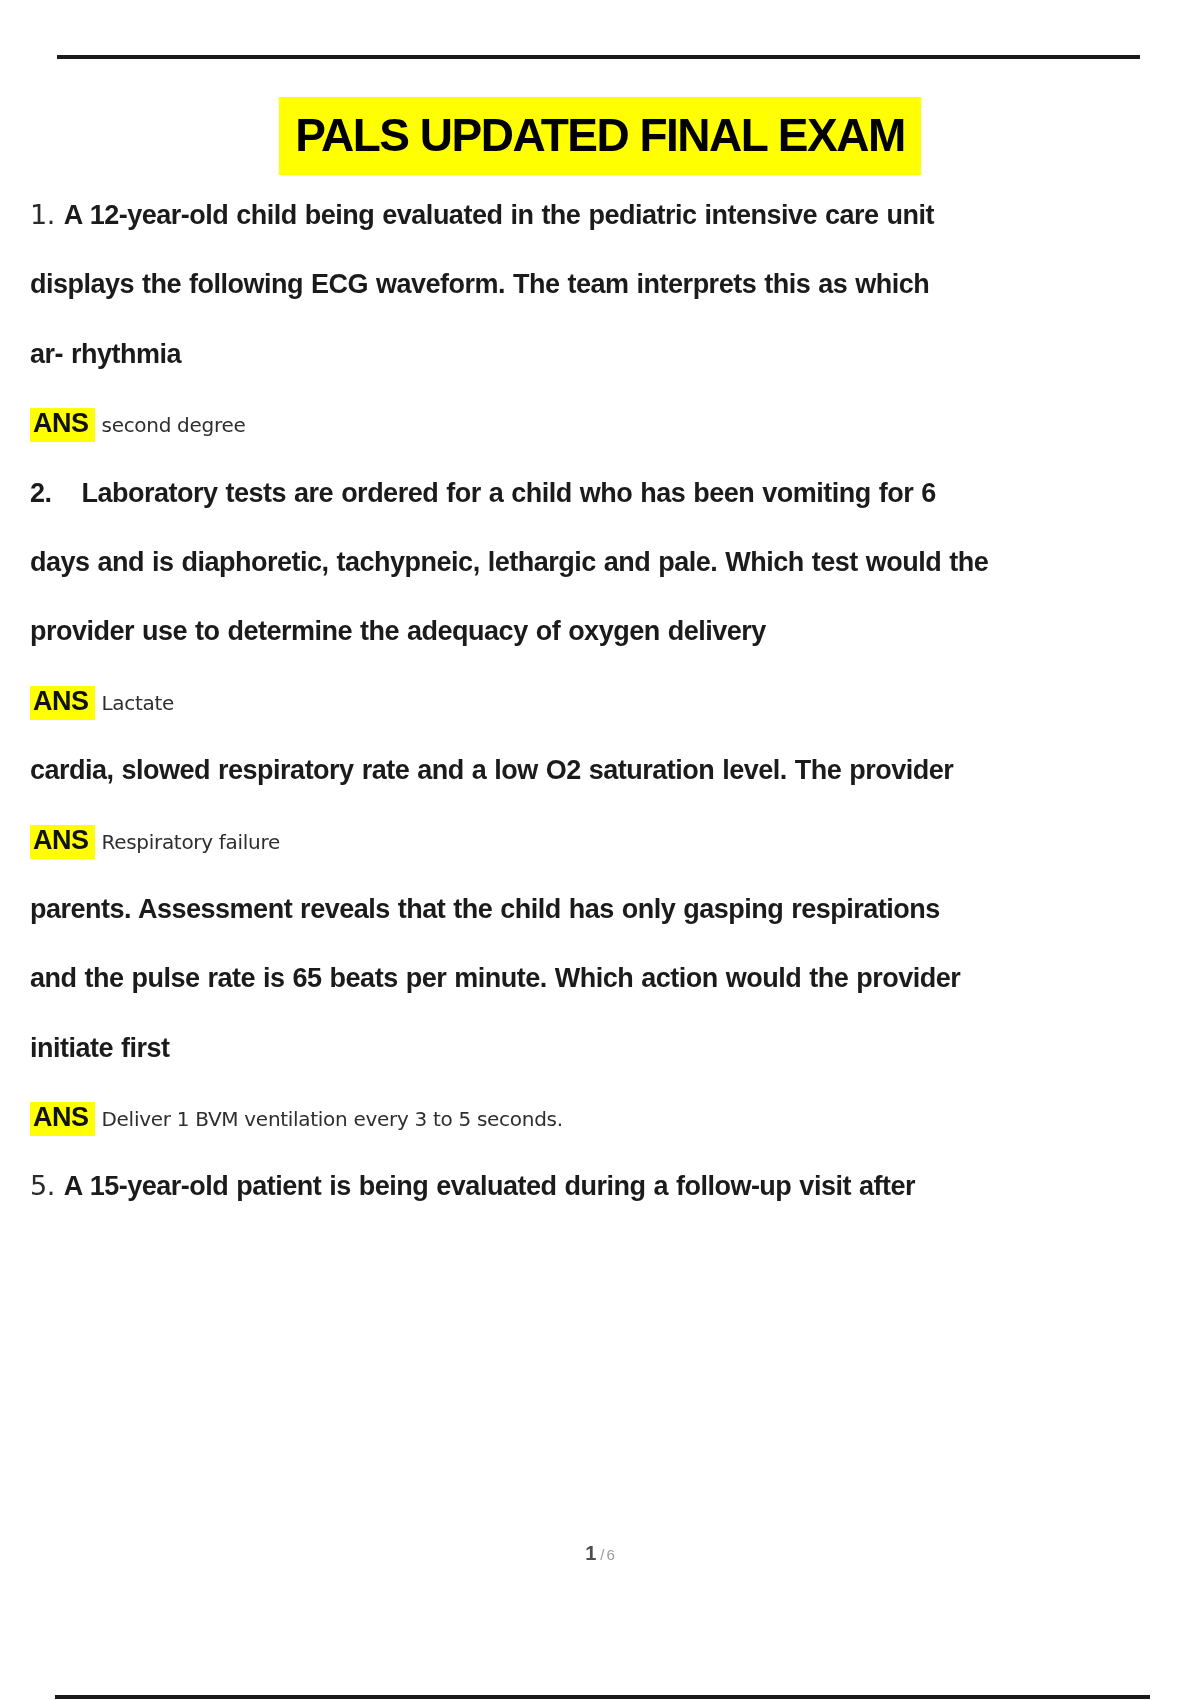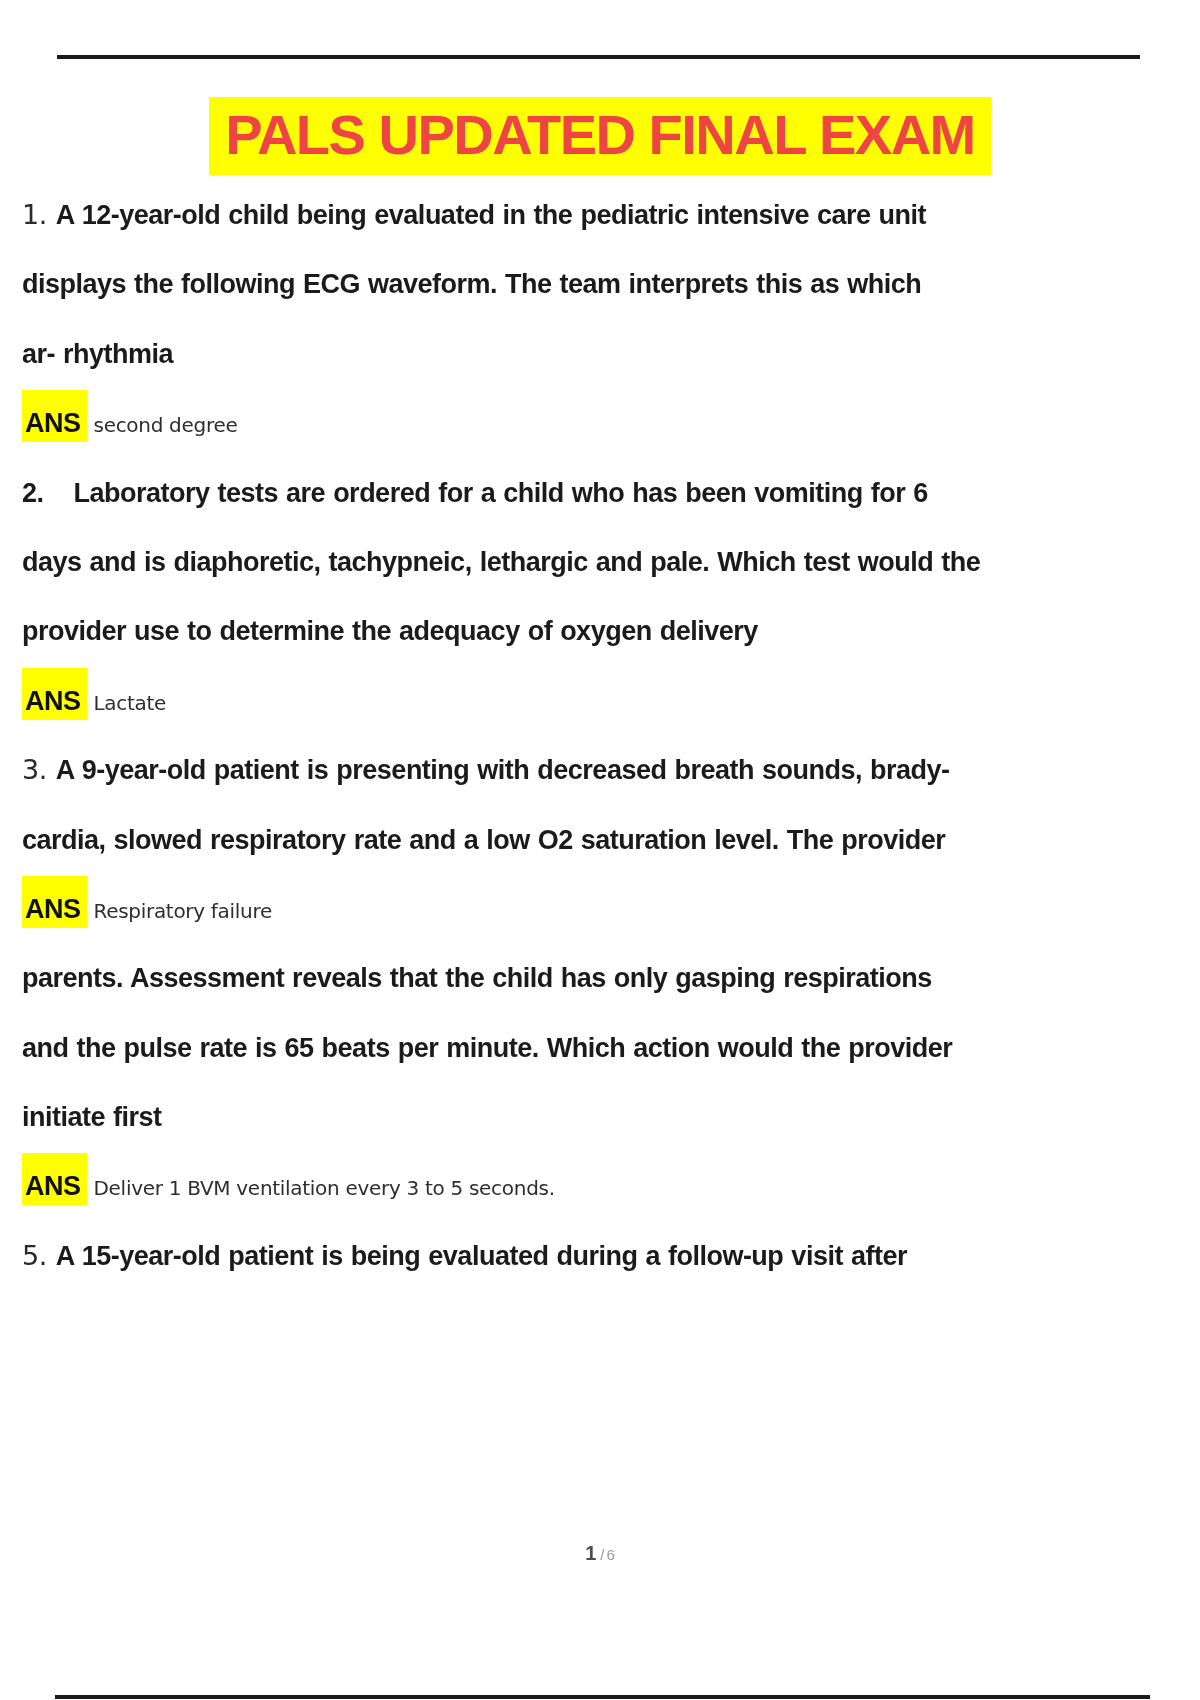--- a/index.html
+++ b/index.html
@@ -38,30 +38,30 @@
     text-align: center;
   }
   #title-highlight {
     display: inline-block;
     background: #ffff00;
     padding: 7px 16px 9px 16px;
   }
   #title-text {
     font-family: "Liberation Sans", sans-serif;
     font-weight: 700;
-    font-size: 56px;
+    font-size: 46px;
     line-height: 62px;
     letter-spacing: -1.5px;
-    color: #ef4444;
+    color: #000000;
     white-space: nowrap;
   }
   #content-lines {
     position: absolute;
     top: 198px;
-    left: 22px;
+    left: 30px;
     right: 55px;
   }
   .line {
     height: 69.4px;
     white-space: nowrap;
     font-size: 27px;
     line-height: 34px;
   }
   .seg-number {
     font-family: "DejaVu Sans", sans-serif;
@@ -82,21 +82,21 @@
     font-weight: 700;
     color: #1b1b1b;
     letter-spacing: -0.5px;
     word-spacing: 1px;
   }
   .seg-ans {
     font-family: "Liberation Sans", sans-serif;
     font-weight: 700;
     color: #111111;
     background: #ffff00;
-    padding: 18px 6px 4px 3px;
+    padding: 0 6px 4px 3px;
     margin-right: 7px;
     letter-spacing: -0.5px;
   }
   .seg-answer {
     font-family: "DejaVu Sans", sans-serif;
     font-weight: 400;
     font-size: 20px;
     color: #2e2e2e;
     letter-spacing: -0.3px;
   }
@@ -140,21 +140,20 @@
 
   <div id="content-lines">
       <div class="line"><span class="seg-number">1.</span><span class="seg-bold">A 12-year-old child being evaluated in the pediatric intensive care unit</span></div>
       <div class="line"><span class="seg-bold">displays the following ECG waveform. The team interprets this as which</span></div>
       <div class="line"><span class="seg-bold">ar- rhythmia</span></div>
       <div class="line"><span class="seg-ans">ANS</span><span class="seg-answer">second degree</span></div>
       <div class="line"><span class="seg-number-bold">2.</span><span class="seg-bold">Laboratory tests are ordered for a child who has been vomiting for 6</span></div>
       <div class="line"><span class="seg-bold">days and is diaphoretic, tachypneic, lethargic and pale. Which test would the</span></div>
       <div class="line"><span class="seg-bold">provider use to determine the adequacy of oxygen delivery</span></div>
       <div class="line"><span class="seg-ans">ANS</span><span class="seg-answer">Lactate</span></div>
-      <div class="line"><span class="seg-number">3.</span><span class="seg-bold">A 9-year-old patient is presenting with decreased breath sounds, brady-</span></div>
       <div class="line"><span class="seg-bold">cardia, slowed respiratory rate and a low O2 saturation level. The provider</span></div>
       <div class="line"><span class="seg-ans">ANS</span><span class="seg-answer">Respiratory failure</span></div>
       <div class="line"><span class="seg-bold">parents. Assessment reveals that the child has only gasping respirations</span></div>
       <div class="line"><span class="seg-bold">and the pulse rate is 65 beats per minute. Which action would the provider</span></div>
       <div class="line"><span class="seg-bold">initiate first</span></div>
       <div class="line"><span class="seg-ans">ANS</span><span class="seg-answer">Deliver 1 BVM ventilation every 3 to 5 seconds.</span></div>
       <div class="line"><span class="seg-number">5.</span><span class="seg-bold">A 15-year-old patient is being evaluated during a follow-up visit after</span></div>
     </div>
 
   <div id="footer">

